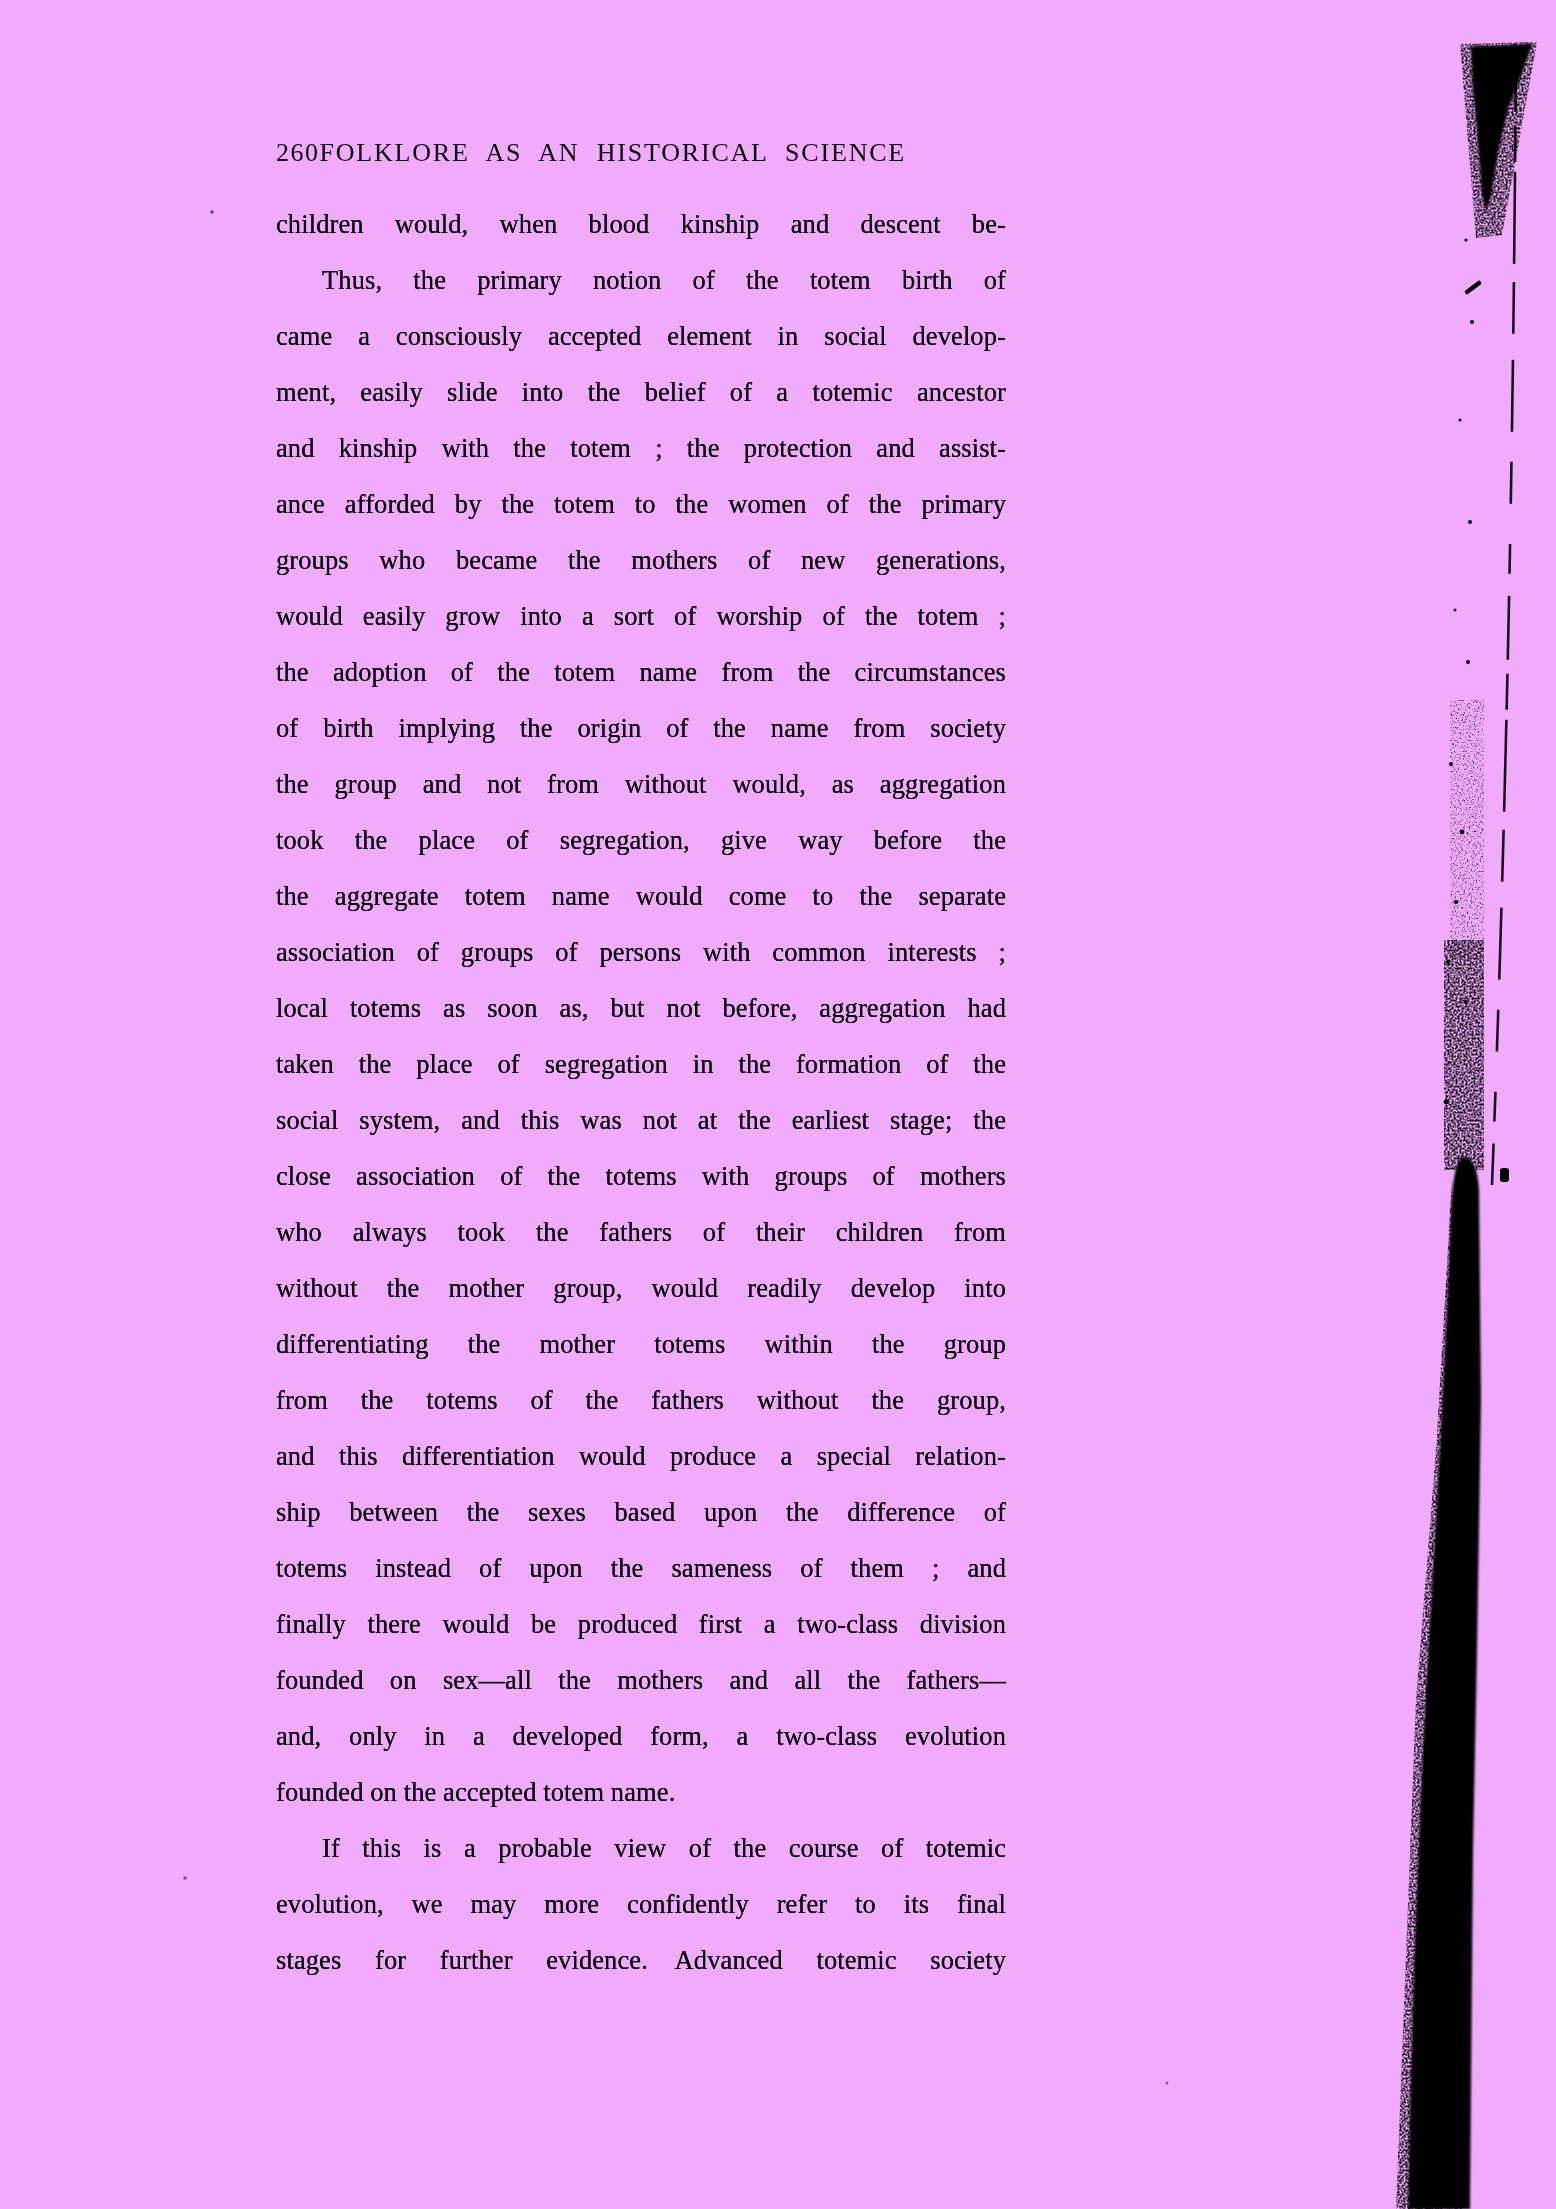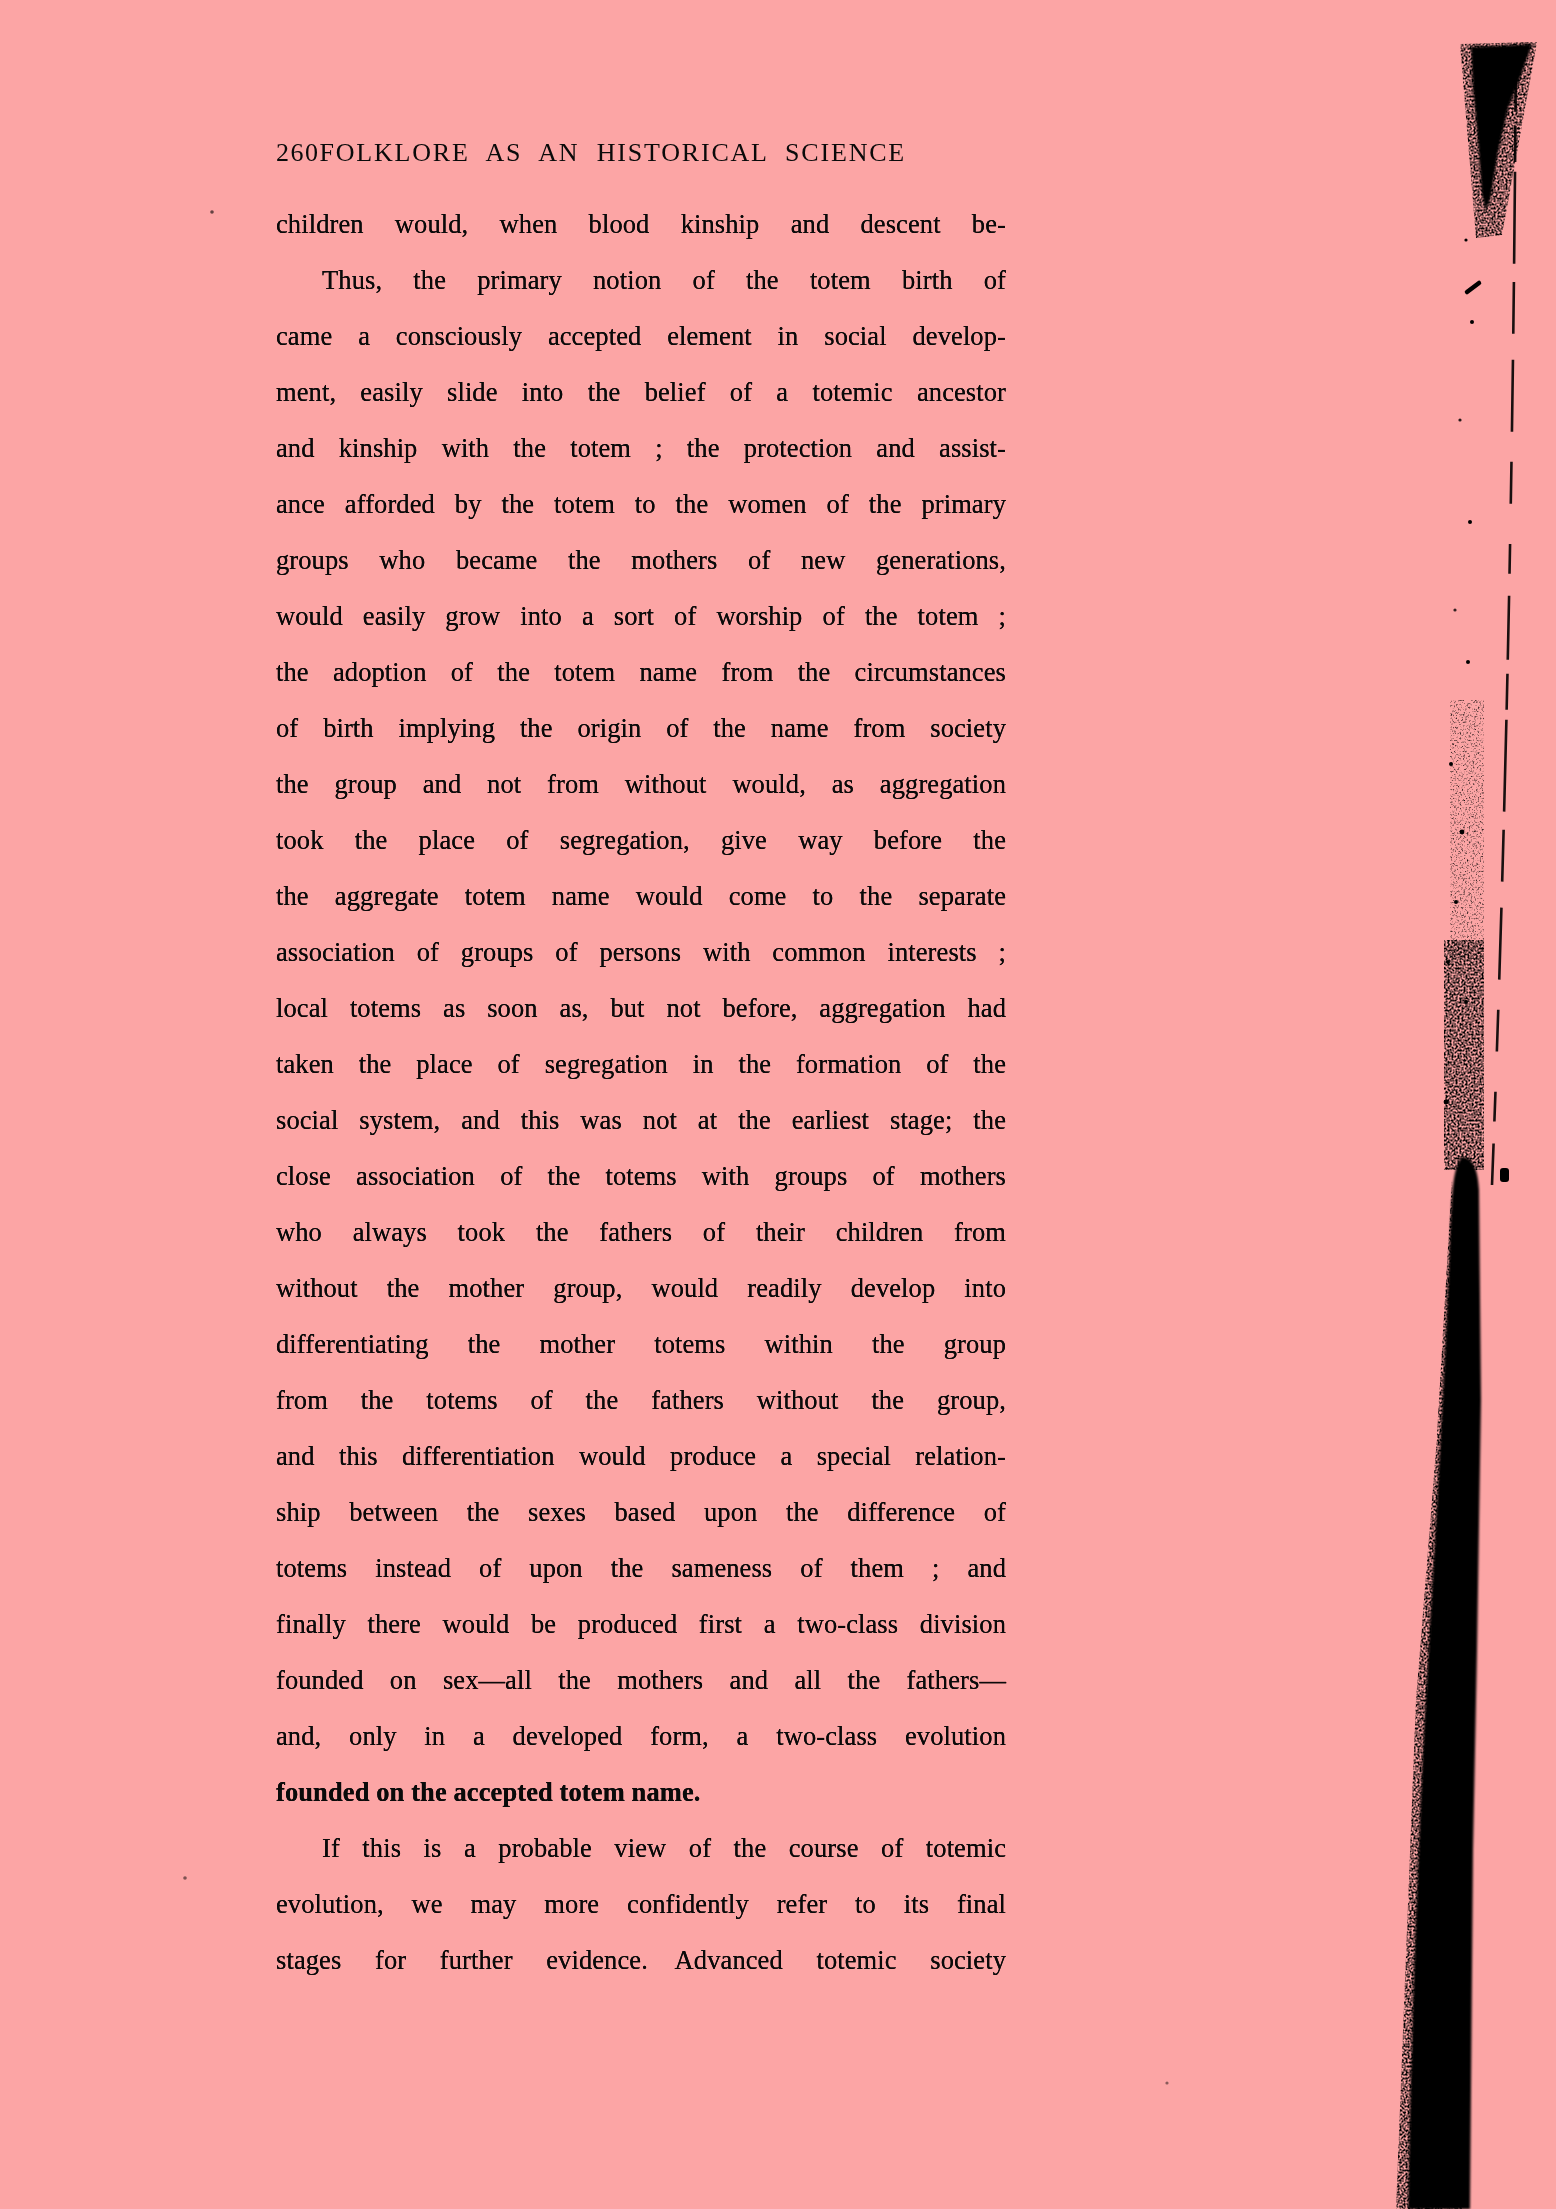--- a/index.html
+++ b/index.html
@@ -1,19 +1,19 @@
 <!DOCTYPE html>
 <html><head>
 <meta charset="utf-8">
 <style>
   html,body{margin:0;padding:0;background:#e8e8e8;}
   .page{
     position:relative;
     width:1556px;height:2209px;
-    background:#fca5a5;
+    background:#f0abfc;
     font-family:"Liberation Serif", serif;
     color:#0a0a0a;
     overflow:hidden;
   }
   .header{
     position:absolute;left:276px;top:138px;width:730px;
     display:flex;align-items:baseline;
   }
   .page-number{
     font-size:26px;letter-spacing:1.5px;
@@ -27,21 +27,21 @@
     position:absolute;left:276px;top:196px;width:730px;
     font-size:26.5px;line-height:56px;letter-spacing:0.1px;
     text-shadow:0 0 0.4px currentColor;
   }
   .line{
     height:56px;
     text-align:justify;
     text-align-last:justify;
   }
   .line.indent{text-indent:46px;}
-  .line.no-just{text-align-last:left;font-weight:bold;}
+  .line.no-just{text-align-last:left;}
   .artifacts{
     position:absolute;left:0;top:0;width:1556px;height:2209px;
     pointer-events:none;
   }
 </style>
 </head>
 <body>
 
 <div class="page">
 

